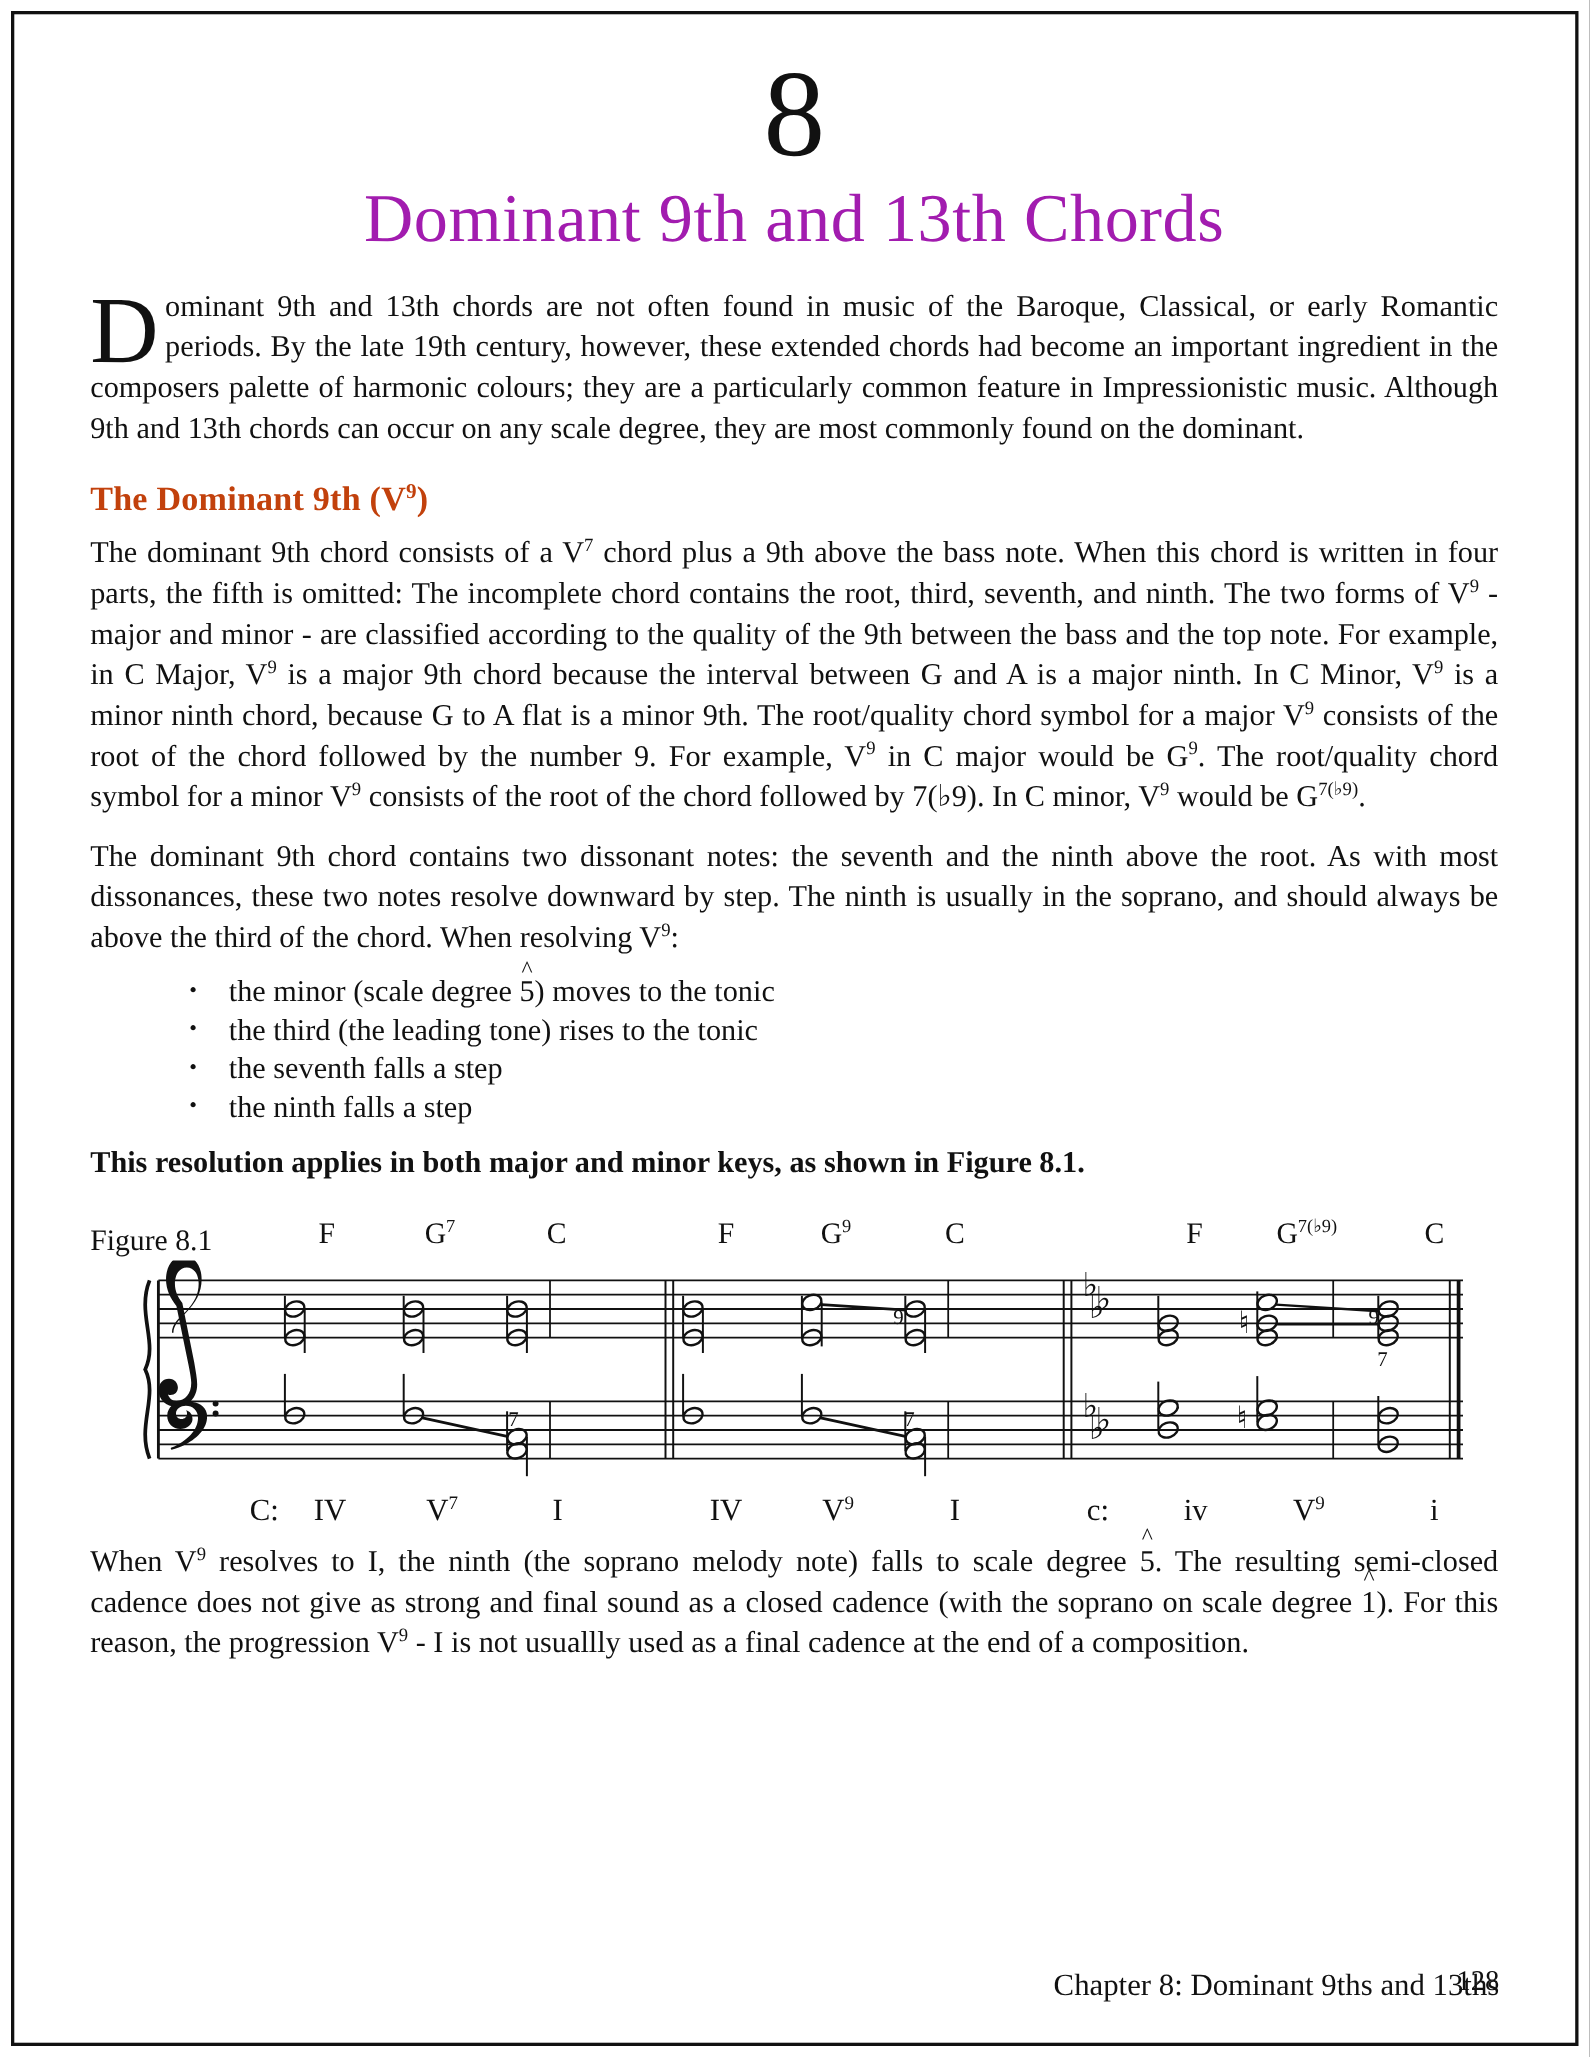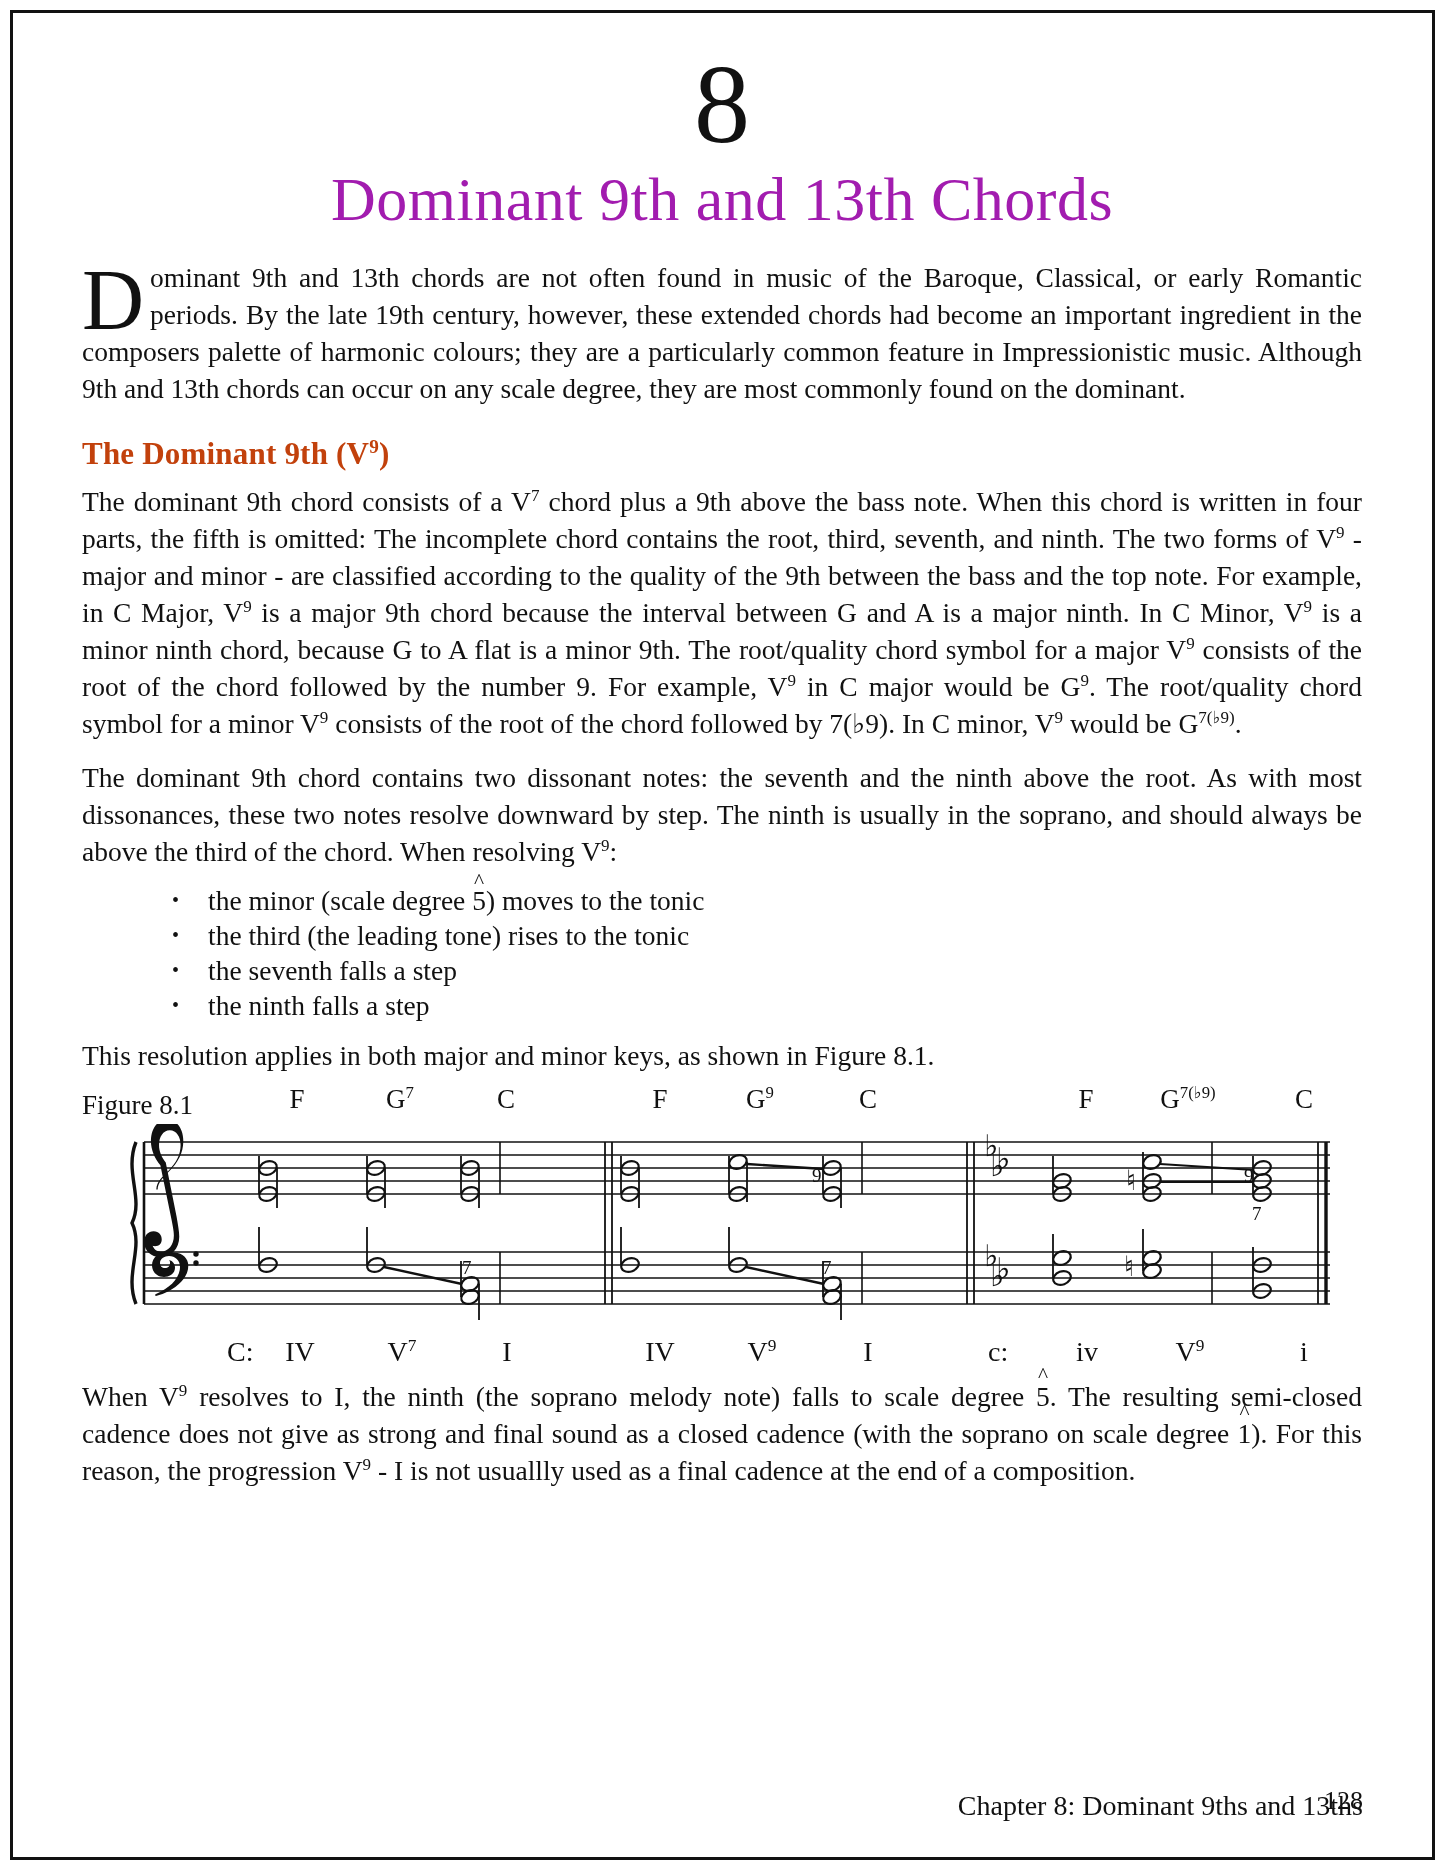--- a/index.html
+++ b/index.html
@@ -93,26 +93,26 @@
     position:relative;
     padding-left:36px;
     margin-bottom:1px;
   }
   .bullets li:before{
     content:"\2022";
     position:absolute;left:0;top:-1px;
     font-size:20px;
   }
 
-  .after-list{margin-top:14px;}
+  .after-list{margin-top:14px;font-weight:bold;}
 
   
   .figure{
     position:relative;
-    margin-top:4px;
+    margin-top:26px;
     height:300px;
     width:1280px;
   }
   .fig-label{
     position:absolute;left:0;top:12px;
     font-size:27px;color:#111;white-space:nowrap;
   }
   .chordsym{
     position:absolute;top:6px;
     font-size:27px;color:#111;white-space:nowrap;

